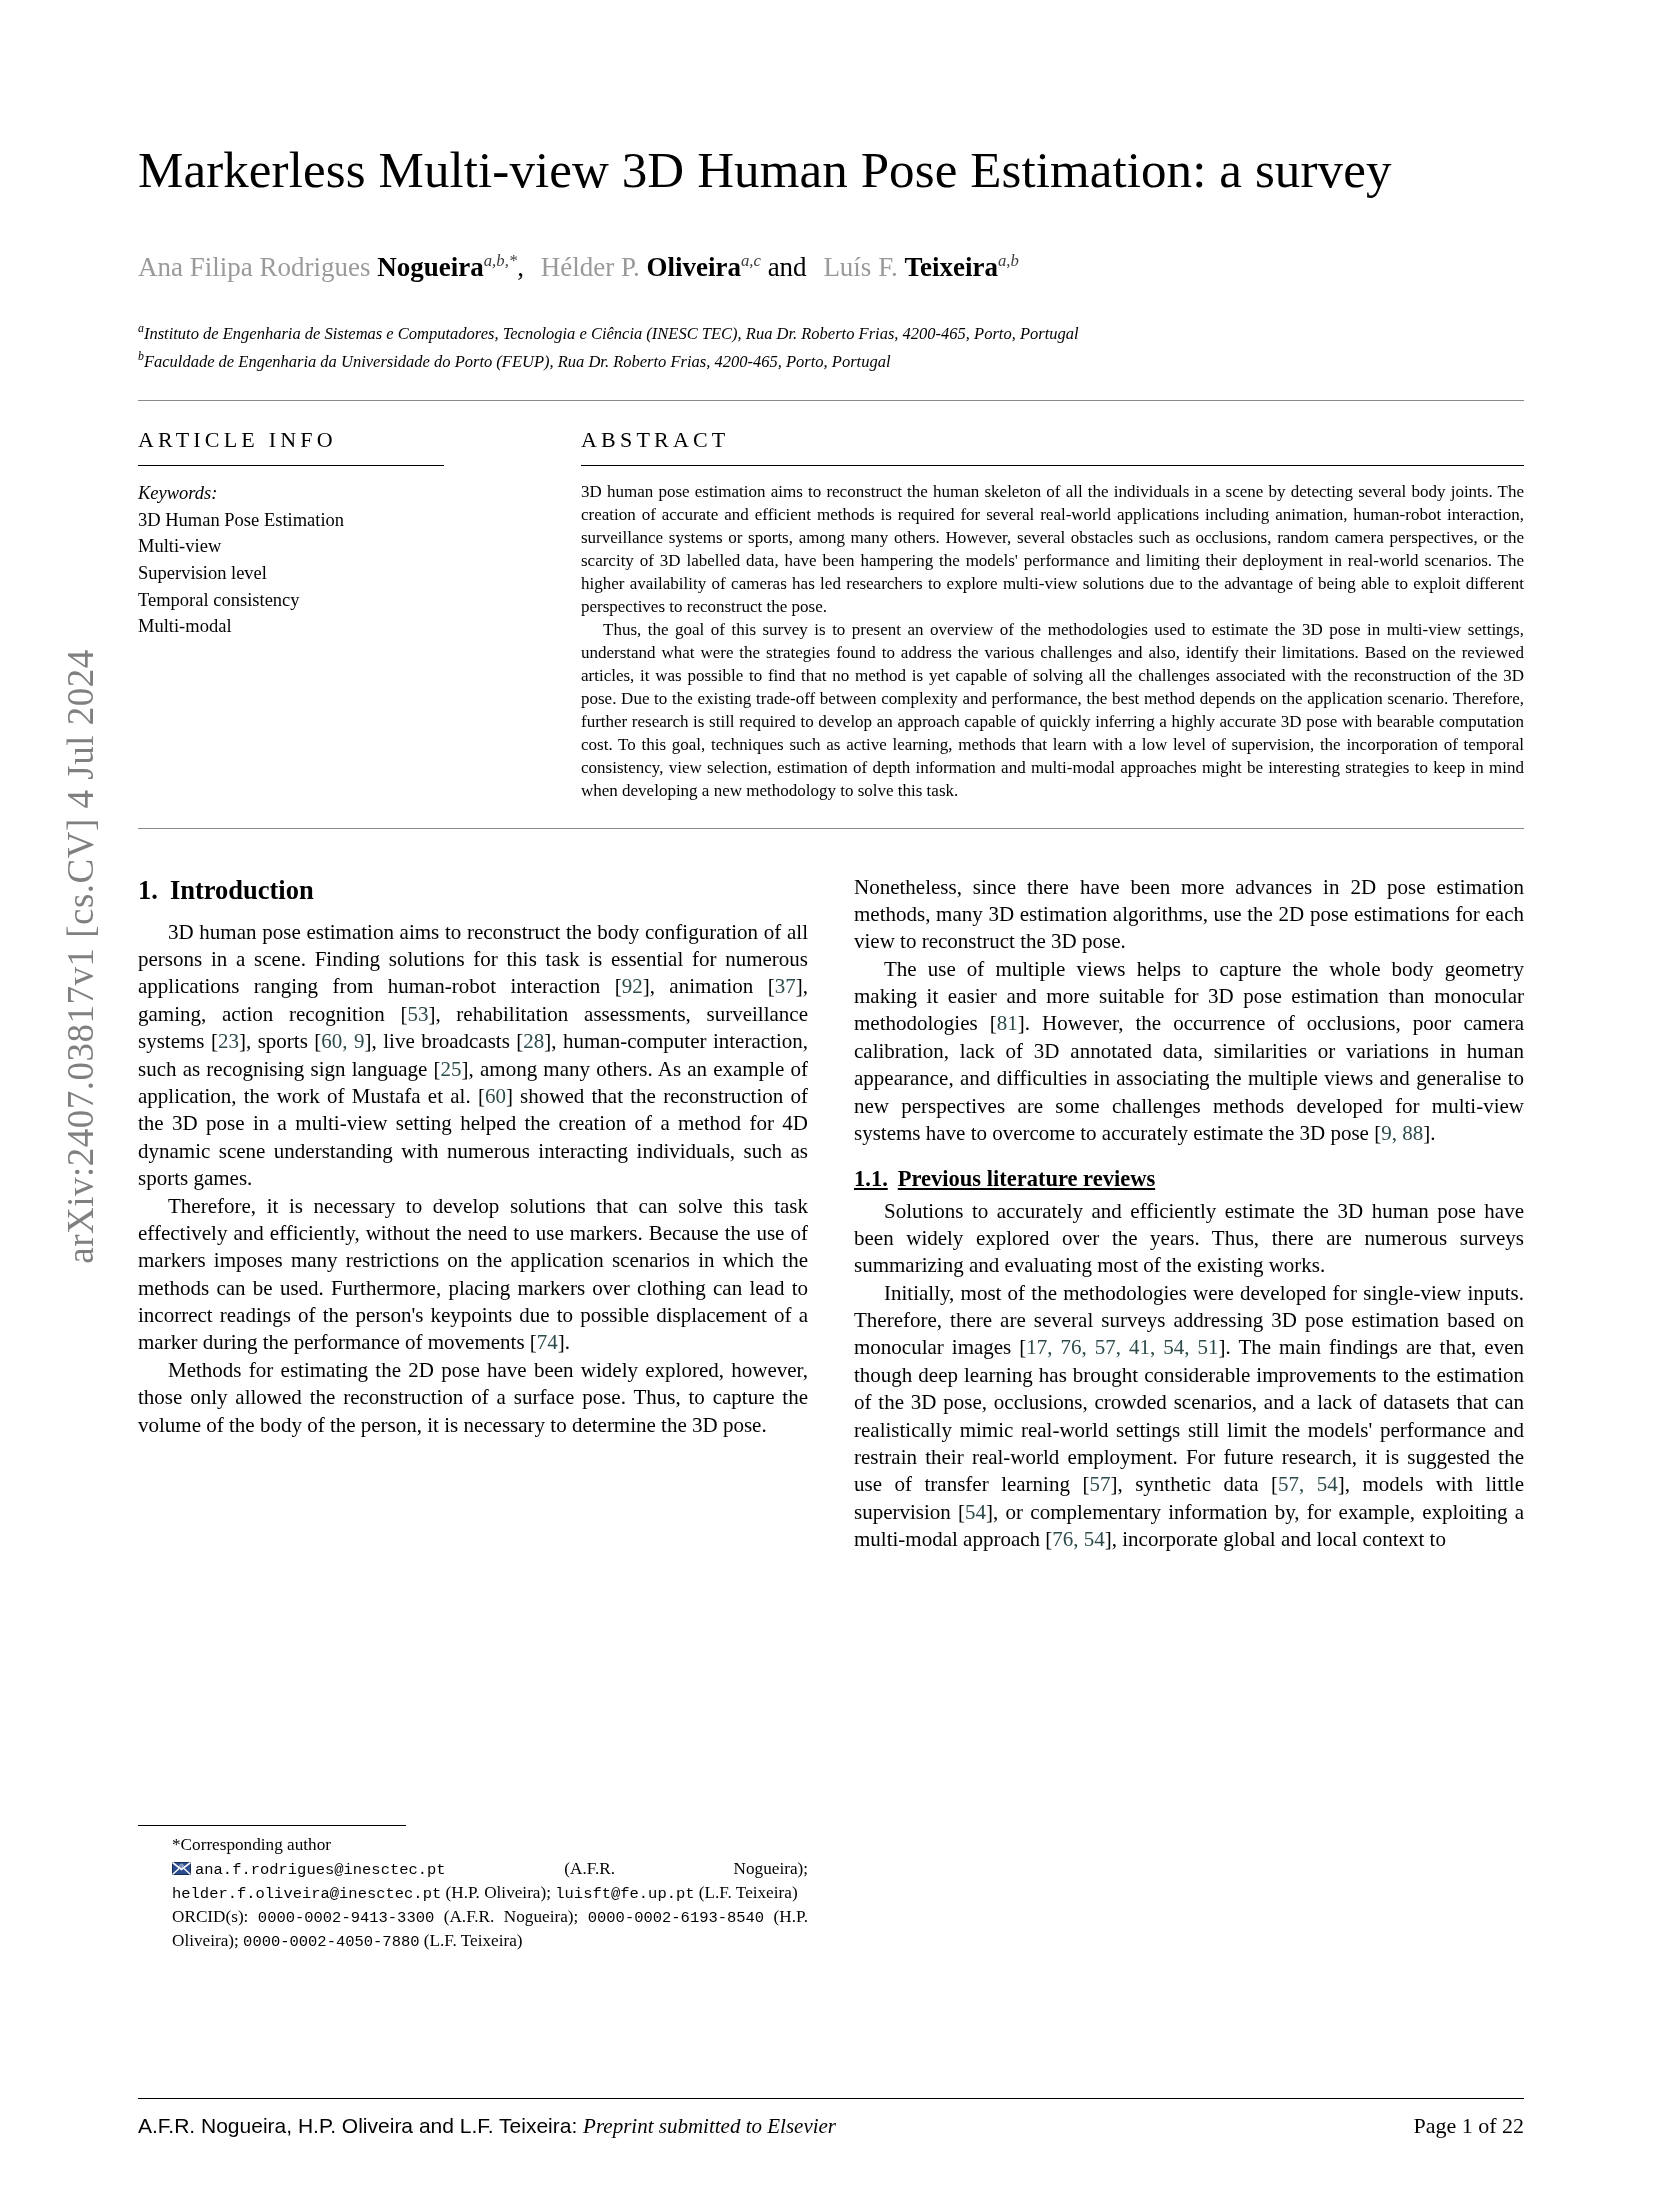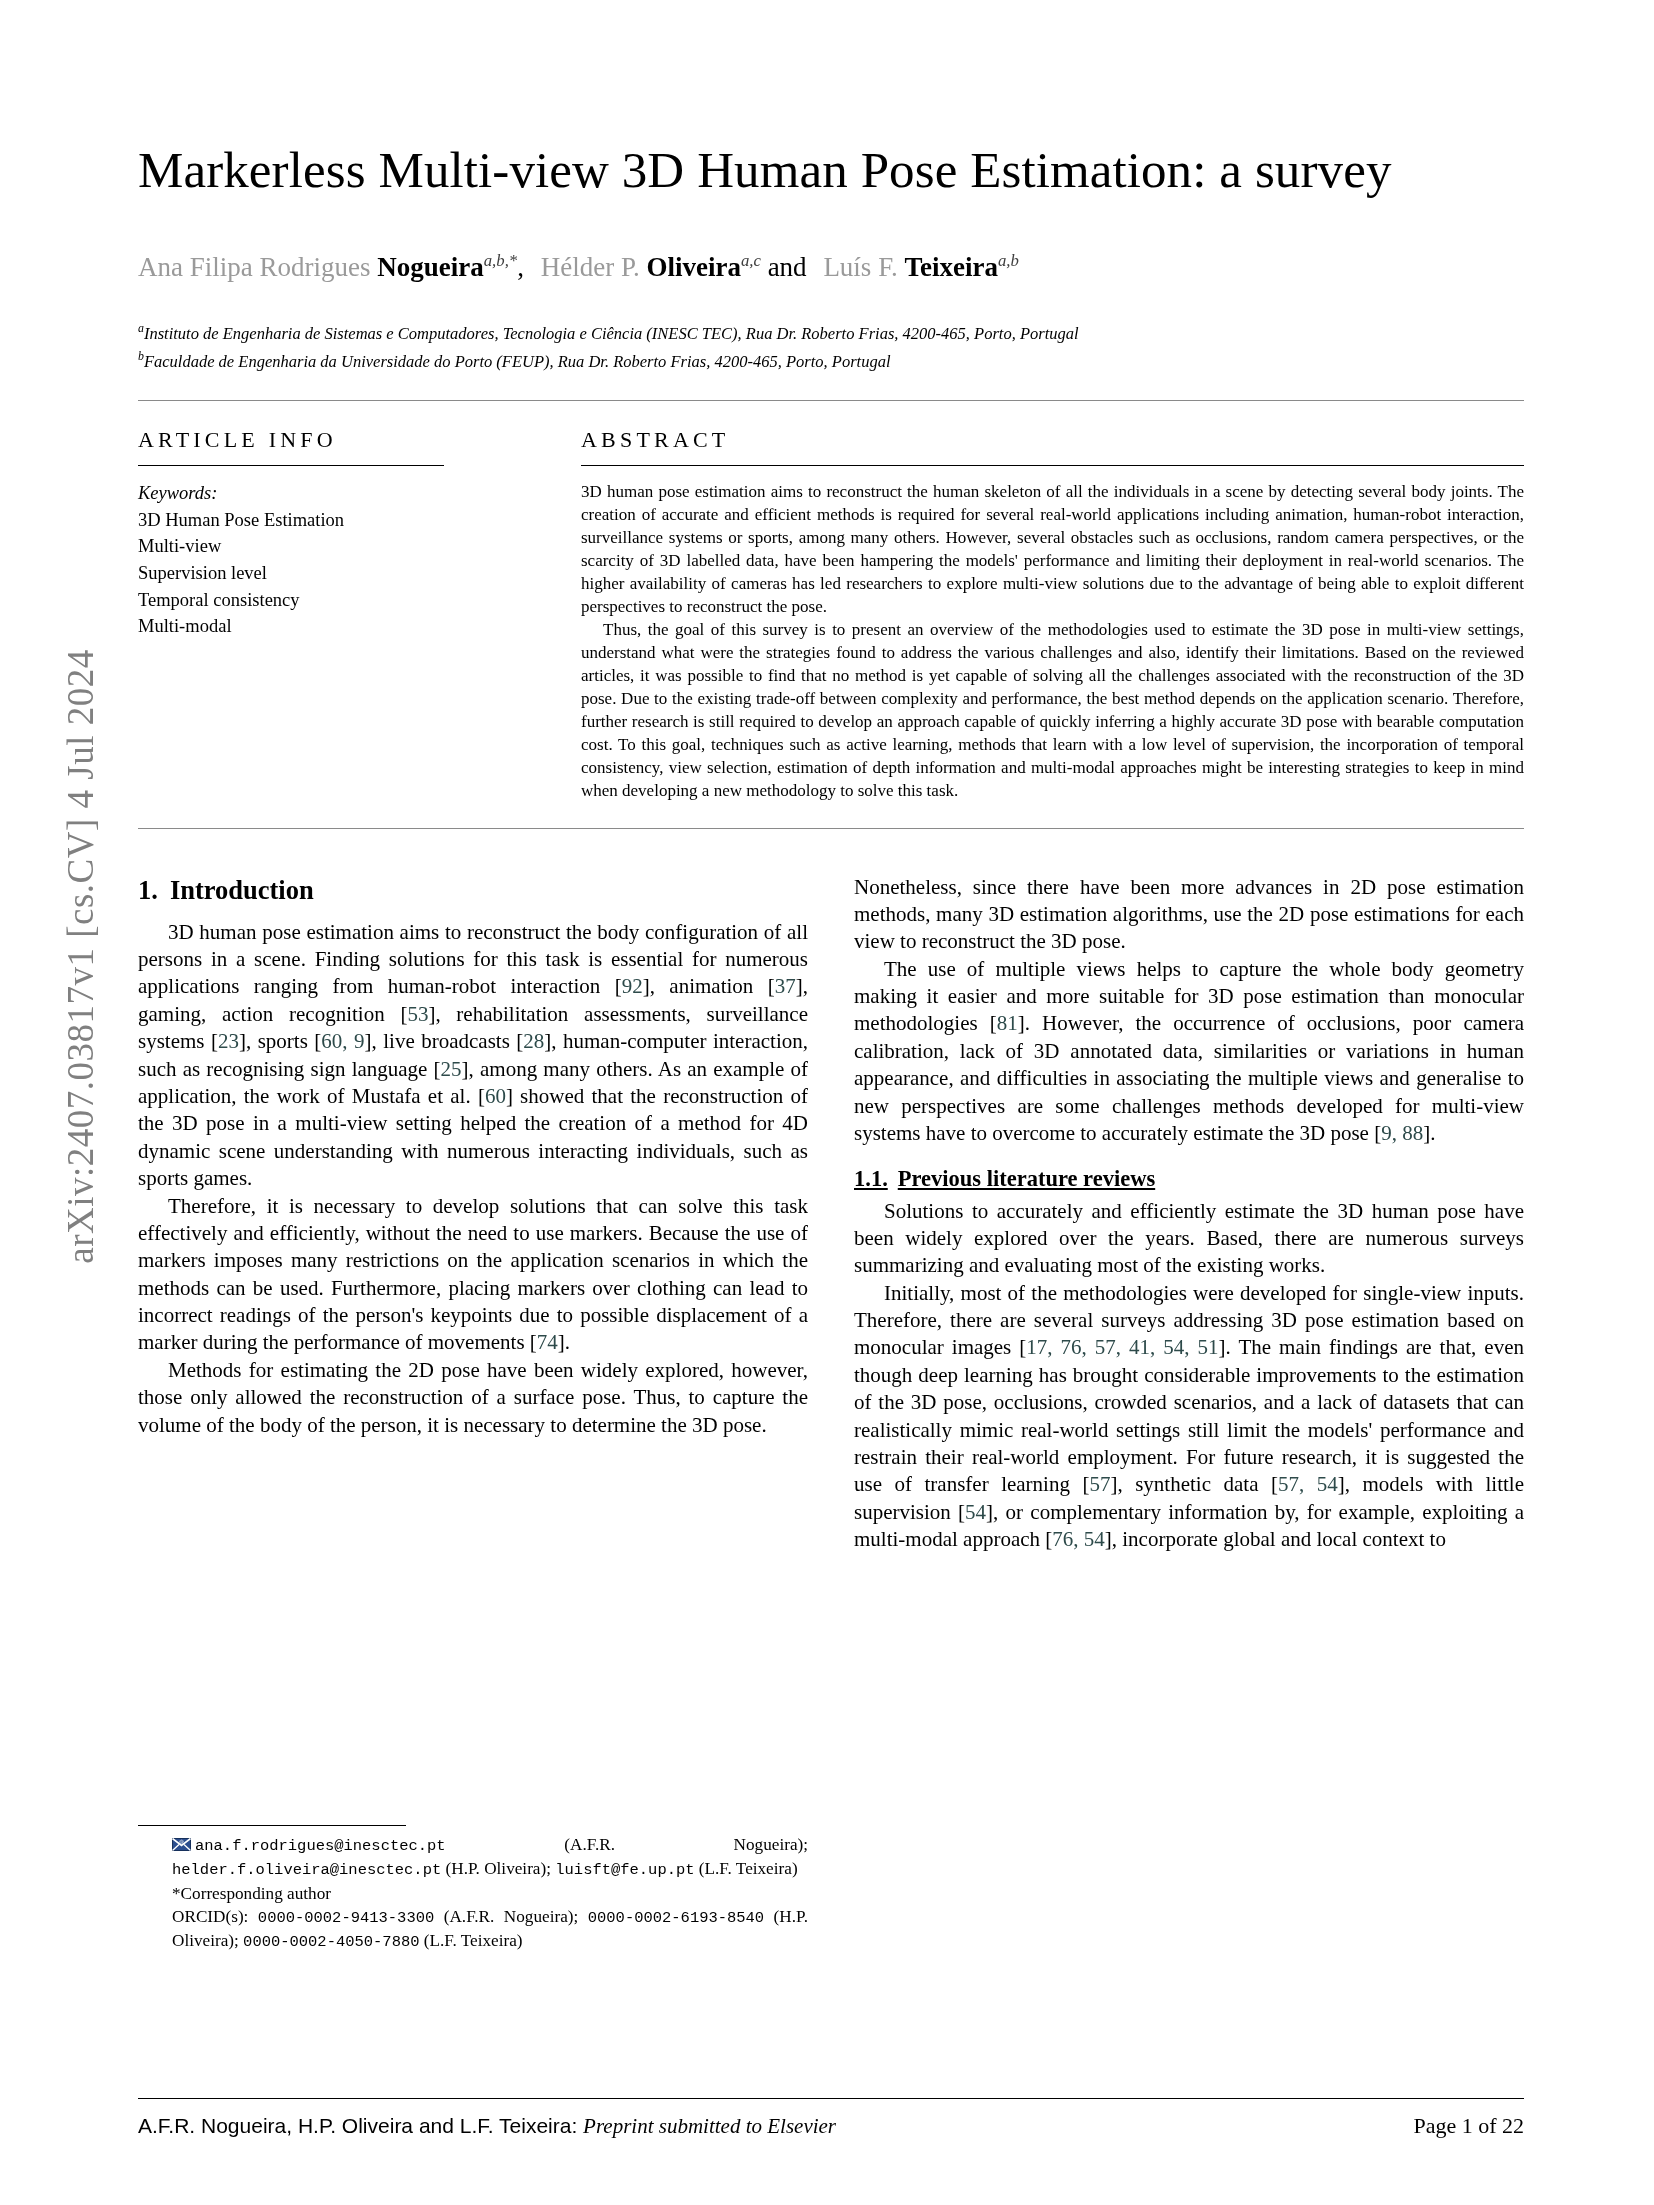--- a/index.html
+++ b/index.html
@@ -303,36 +303,36 @@
         <p class="body">
           <span>Therefore, it is necessary to develop solutions that can solve this task effectively and efficiently, without the need to use markers. Because the use of markers imposes many restrictions on the application scenarios in which the methods can be used. Furthermore, placing markers over clothing can lead to incorrect readings of the person's keypoints due to possible displacement of a marker during the performance of movements [<span class="cite">74</span>].</span>
         </p>
         <p class="body">
           <span>Methods for estimating the 2D pose have been widely explored, however, those only allowed the reconstruction of a surface pose. Thus, to capture the volume of the body of the person, it is necessary to determine the 3D pose.</span>
         </p>
 
         <div class="footnote-zone">
           <hr class="footnote-rule">
           <div class="footnote">
+            <span class="fn-indent">*Corresponding author</span>
             <span class="fn-indent" style="text-indent:0;">
               <span class="env-icon">
                 <svg width="19" height="13" viewBox="0 0 19 13" xmlns="http://www.w3.org/2000/svg">
                   <rect x="0.5" y="0.5" width="18" height="12" fill="#2b4d8e" stroke="#16305c"></rect>
                   <path d="M0.5 0.5 L9.5 7.5 L18.5 0.5" fill="none" stroke="#ffffff" stroke-width="1.6"></path>
                   <path d="M0.5 12.5 L7 6.5 M18.5 12.5 L12 6.5" fill="none" stroke="#ffffff" stroke-width="1.3"></path>
                   <text x="9.5" y="4.6" font-size="4.5" fill="#ffffff" text-anchor="middle" font-family="DejaVu Sans, sans-serif">@</text>
                 </svg>
               </span><span class="mono">ana.f.rodrigues@inesctec.pt</span>
               <span>(A.F.R. Nogueira);</span>
               <span class="mono">helder.f.oliveira@inesctec.pt</span>
               <span>(H.P. Oliveira);</span>
               <span class="mono">luisft@fe.up.pt</span>
               <span>(L.F. Teixeira)</span>
             </span>
-            <span class="fn-indent">*Corresponding author</span>
             <span class="fn-indent" style="text-indent:0;">
               <span>ORCID(s):</span>
               <span class="mono">0000-0002-9413-3300</span>
               <span>(A.F.R. Nogueira);</span>
               <span class="mono">0000-0002-6193-8540</span>
               <span>(H.P. Oliveira);</span>
               <span class="mono">0000-0002-4050-7880</span>
               <span>(L.F. Teixeira)</span>
             </span>
           </div>
@@ -343,21 +343,21 @@
         <p class="body noindent">
           <span>Nonetheless, since there have been more advances in 2D pose estimation methods, many 3D estimation algorithms, use the 2D pose estimations for each view to reconstruct the 3D pose.</span>
         </p>
         <p class="body">
           <span>The use of multiple views helps to capture the whole body geometry making it easier and more suitable for 3D pose estimation than monocular methodologies [<span class="cite">81</span>]. However, the occurrence of occlusions, poor camera calibration, lack of 3D annotated data, similarities or variations in human appearance, and difficulties in associating the multiple views and generalise to new perspectives are some challenges methods developed for multi-view systems have to overcome to accurately estimate the 3D pose [<span class="cite">9, 88</span>].</span>
         </p>
         <h3 class="subsection">
           <span class="num">1.1.</span><span>Previous literature reviews</span>
         </h3>
         <p class="body">
-          <span>Solutions to accurately and efficiently estimate the 3D human pose have been widely explored over the years. Based, there are numerous surveys summarizing and evaluating most of the existing works.</span>
+          <span>Solutions to accurately and efficiently estimate the 3D human pose have been widely explored over the years. Thus, there are numerous surveys summarizing and evaluating most of the existing works.</span>
         </p>
         <p class="body">
           <span>Initially, most of the methodologies were developed for single-view inputs. Therefore, there are several surveys addressing 3D pose estimation based on monocular images [<span class="cite">17, 76, 57, 41, 54, 51</span>]. The main findings are that, even though deep learning has brought considerable improvements to the estimation of the 3D pose, occlusions, crowded scenarios, and a lack of datasets that can realistically mimic real-world settings still limit the models' performance and restrain their real-world employment. For future research, it is suggested the use of transfer learning [<span class="cite">57</span>], synthetic data [<span class="cite">57, 54</span>], models with little supervision [<span class="cite">54</span>], or complementary information by, for example, exploiting a multi-modal approach [<span class="cite">76, 54</span>], incorporate global and local context to</span>
         </p>
       </div>
 
     </div>
 
   </div>
 

